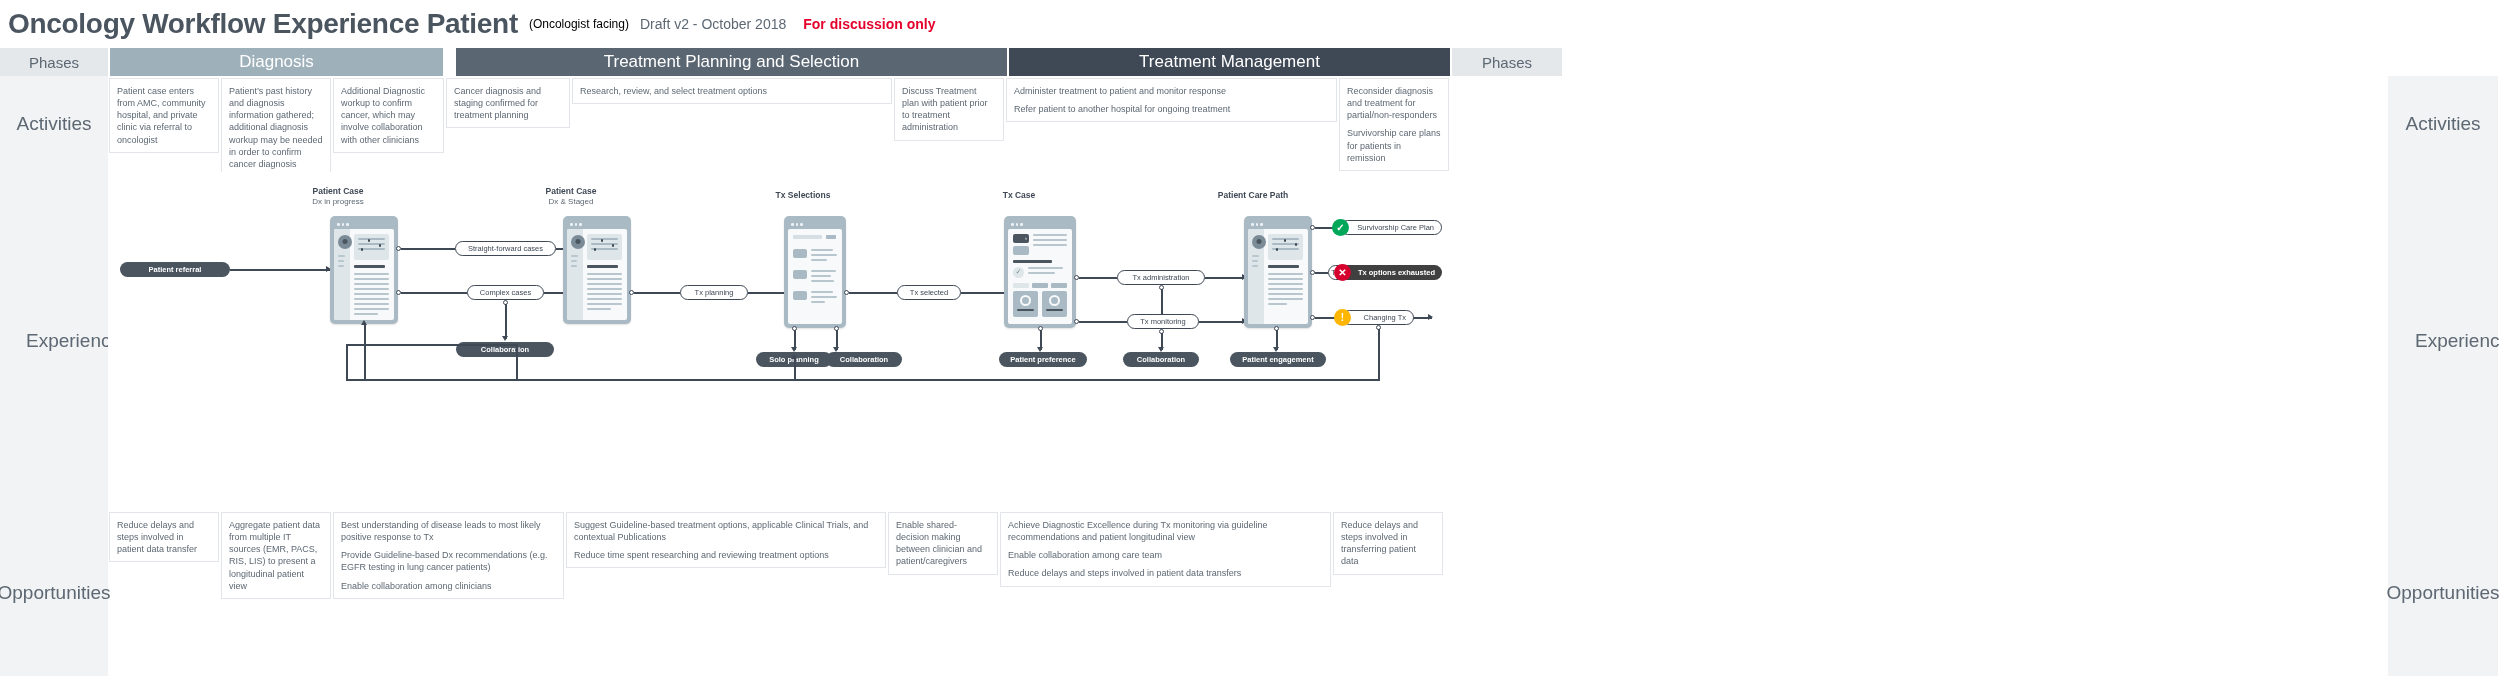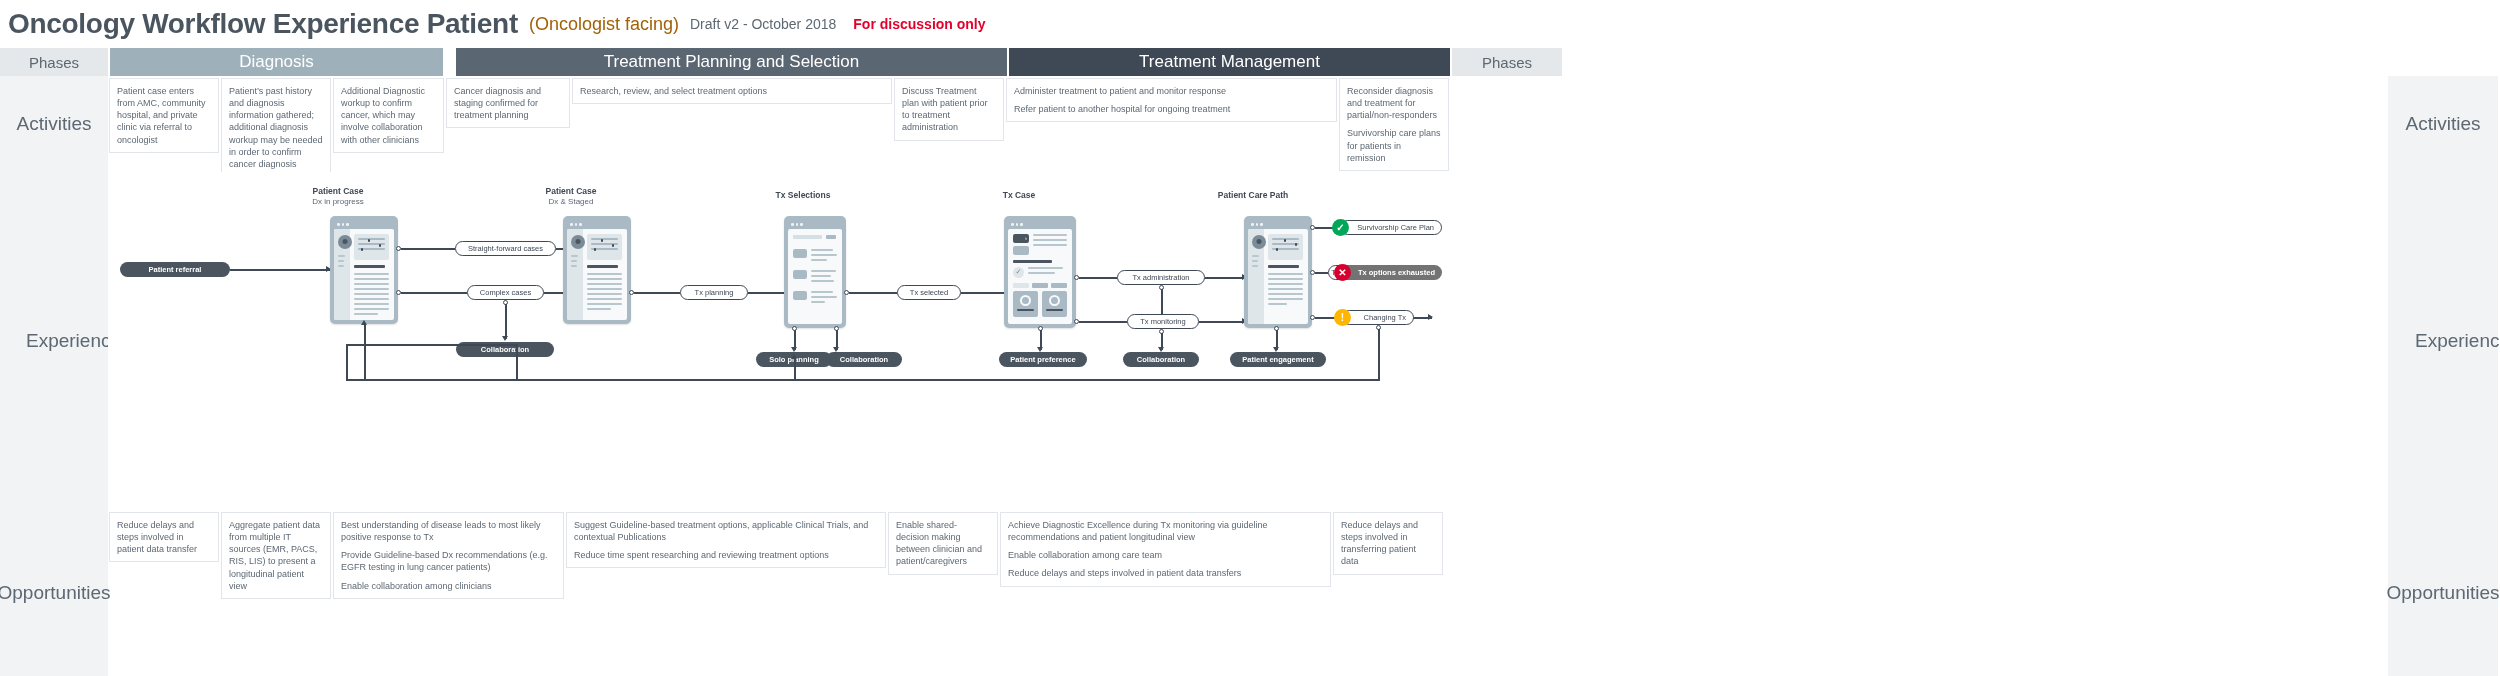--- a/index.html
+++ b/index.html
@@ -10,21 +10,21 @@
     overflow: hidden;
   }
   .page { position: relative; width: 2500px; height: 676px; }
 
   
   .titlebar {
     position: absolute; left: 0; top: 0; width: 2500px; height: 48px;
     display: flex; align-items: center; padding-left: 8px; gap: 11px;
   }
   .title-main { font-size: 28px; font-weight: 700; color: #4a5560; letter-spacing: -0.3px; white-space: nowrap; }
-  .title-sub  { font-size: 18px; color: #a16207; white-space: nowrap; }
+  .title-sub  { font-size: 12px; color: #000000; white-space: nowrap; }
   .title-ver  { font-size: 14px; color: #5d6873; white-space: nowrap; }
   .title-note { font-size: 14px; font-weight: 700; color: #e4002b; white-space: nowrap; margin-left: 6px; }
 
   
   .grid { position: absolute; left: 0; top: 48px; width: 2500px; height: 628px; }
 
   .row { position: absolute; left: 0; width: 2500px; display: flex; }
 
   
   .row-phases { top: 0; height: 28px; }
@@ -87,21 +87,21 @@
   }
   .dev-title span { display: block; font-weight: 400; font-size: 8px; color: #5d6873; }
 
   
   .pill {
     position: absolute; display: flex; align-items: center; justify-content: center;
     font-size: 7.5px; white-space: nowrap; border-radius: 9px; height: 15px; padding: 0 8px;
   }
   .pill-out { background: #ffffff; border: 1.4px solid #3f4855; color: #3f4855; font-weight: 400; }
   .pill-solid { background: #4a5560; color: #ffffff; font-weight: 700; }
-  .pill-status { background: #737373; color: #ffffff; font-weight: 700; }
+  .pill-status { background: #404040; color: #ffffff; font-weight: 700; }
 
   
   .ln { position: absolute; background: #3f4855; }
   .ln-h { height: 1.6px; }
   .ln-v { width: 1.6px; }
   .node { position: absolute; width: 5px; height: 5px; border-radius: 50%;
           background: #ffffff; border: 1.6px solid #3f4855; }
   .arrow { position: absolute; width: 0; height: 0; }
   .arrow-r { border-top: 3.5px solid transparent; border-bottom: 3.5px solid transparent; border-left: 5px solid #3f4855; }
   .arrow-d { border-left: 3.5px solid transparent; border-right: 3.5px solid transparent; border-top: 5px solid #3f4855; }

